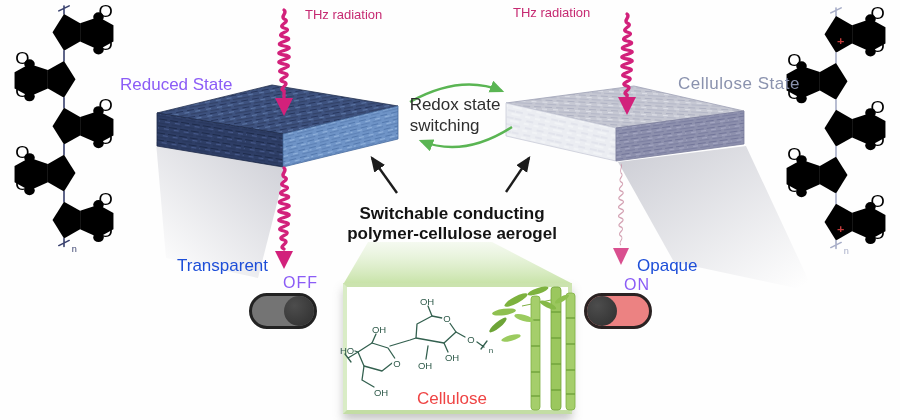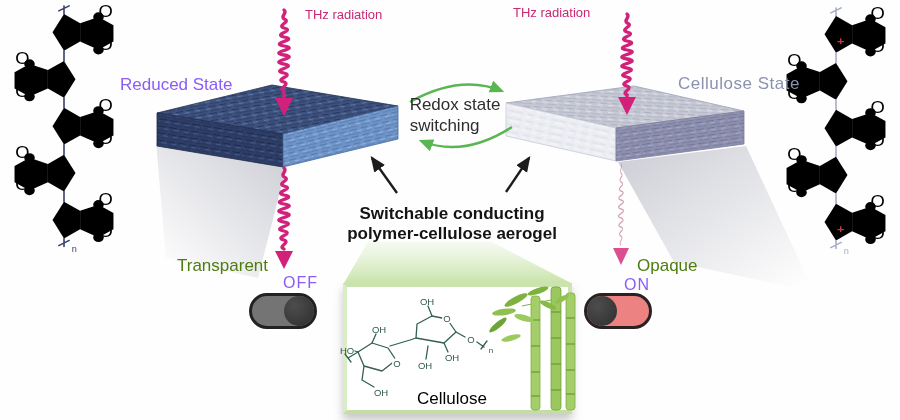--- a/index.html
+++ b/index.html
@@ -7,24 +7,24 @@
           font-family:"Liberation Sans",sans-serif;}
   #main-svg{position:absolute;left:0;top:0;z-index:2;pointer-events:none;}
   .label{position:absolute;z-index:3;white-space:pre-line;line-height:1.25;}
   .thz{color:#c62a72;font-size:13px;}
   .state-reduced{color:#8b5cf6;font-size:17px;}
   .state-oxidized{color:#8a92ae;font-size:17px;letter-spacing:.5px;}
   .redox{left:455px;top:94px;transform:translateX(-50%);
          color:#2e2e2e;font-size:17px;}
   .caption{left:452px;top:194px;transform:translateX(-50%);text-align:center;
            color:#141414;font-size:17px;font-weight:bold;line-height:1.2;margin-top:10px;}
-  .result{color:#4d7c0f;font-size:17px;}
+  .result{color:#1d4ed8;font-size:17px;}
   .switch-label{color:#8b5cf6;font-size:16px;font-weight:500;letter-spacing:1px;}
   .cellulose-label{left:452px;top:388px;transform:translateX(-50%);
-                   color:#000000;font-size:17px;font-weight:500;}
+                   color:#ef4444;font-size:17px;font-weight:500;}
   
   .toggle{position:absolute;z-index:4;width:68px;height:36px;border-radius:18px;
           border:3px solid #222;box-sizing:border-box;}
   .toggle .knob{position:absolute;top:0;width:30px;height:30px;border-radius:50%;
                 background:radial-gradient(circle at 35% 32%,#4d4d4d,#2e2e2e);}
   .toggle-off{left:249px;top:293px;background:#747474;}
   .toggle-off .knob{right:0;}
   .toggle-on{left:584px;top:293px;background:#ec8282;border-color:#2a2222;}
   .toggle-on .knob{left:0;}
   

